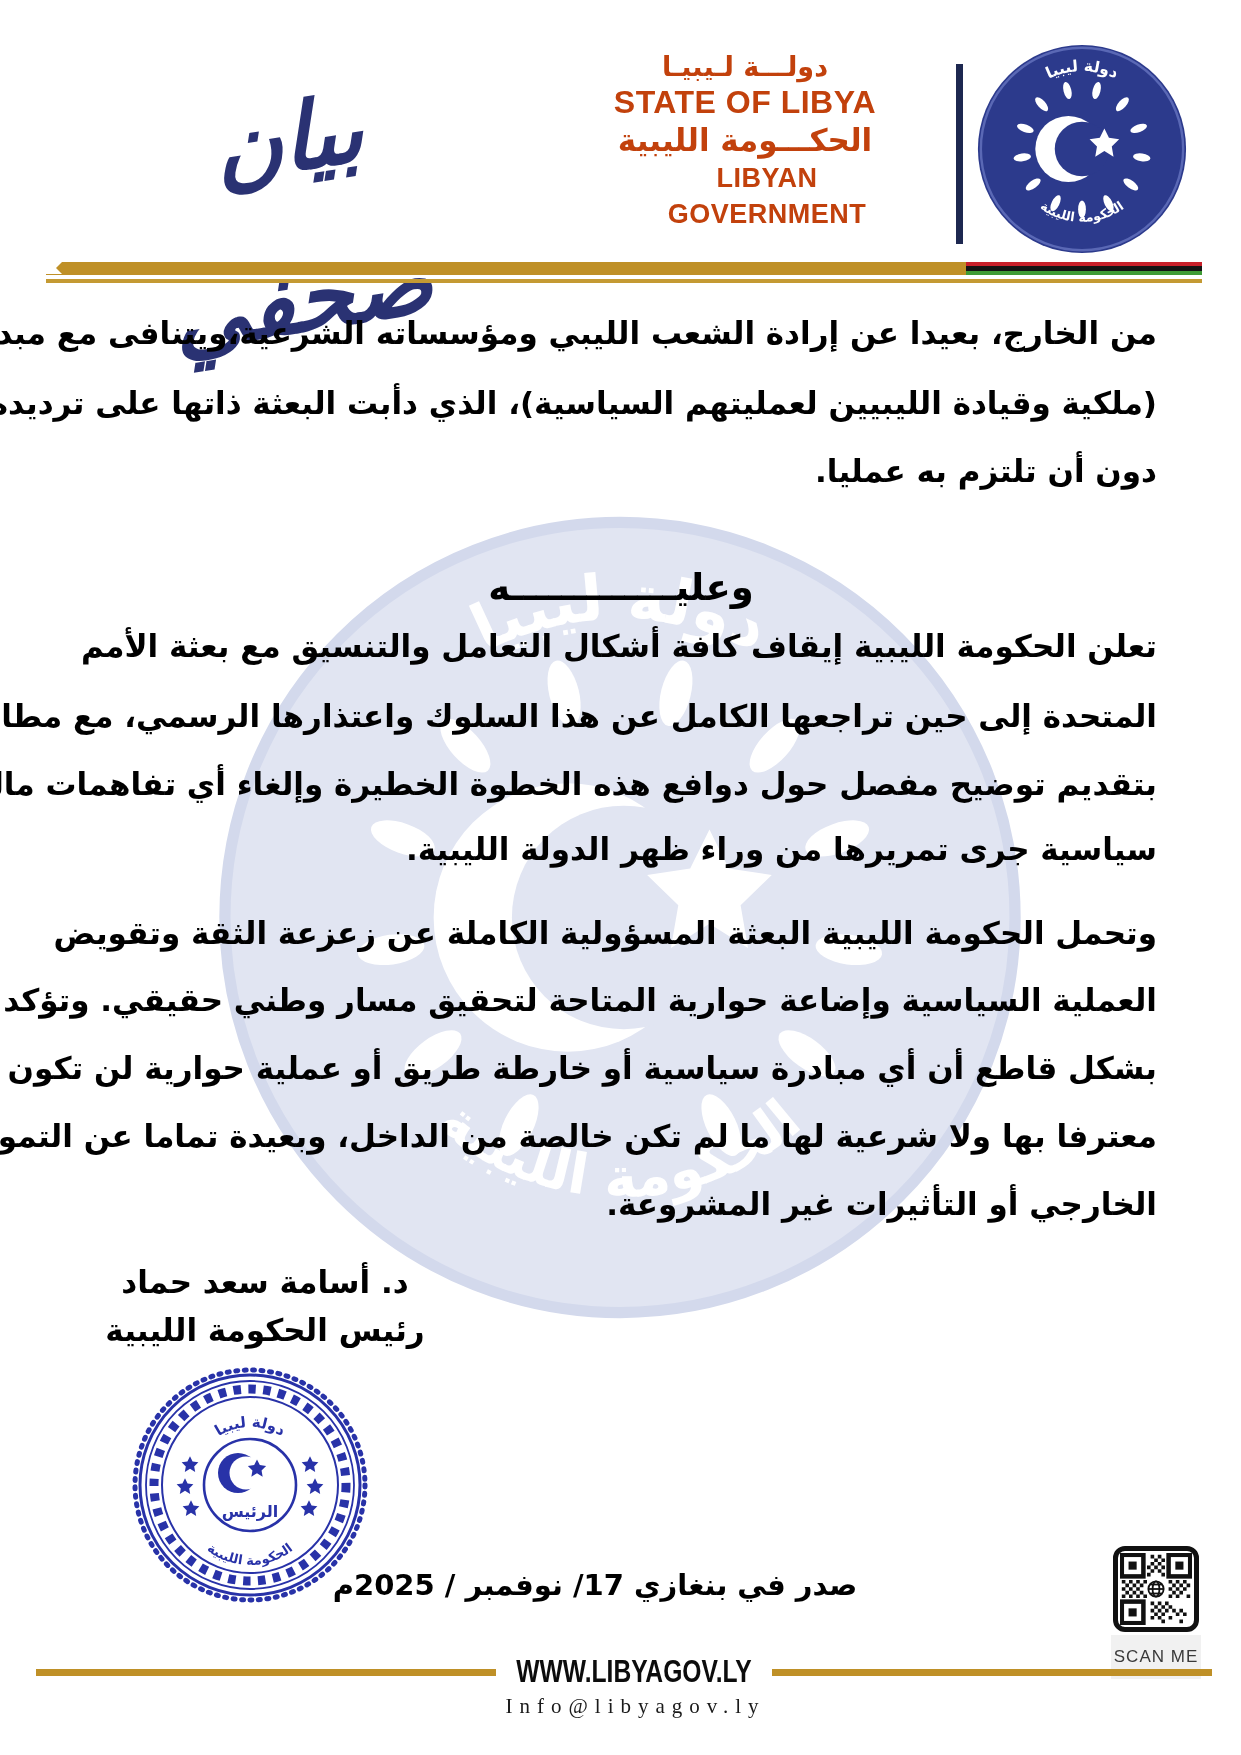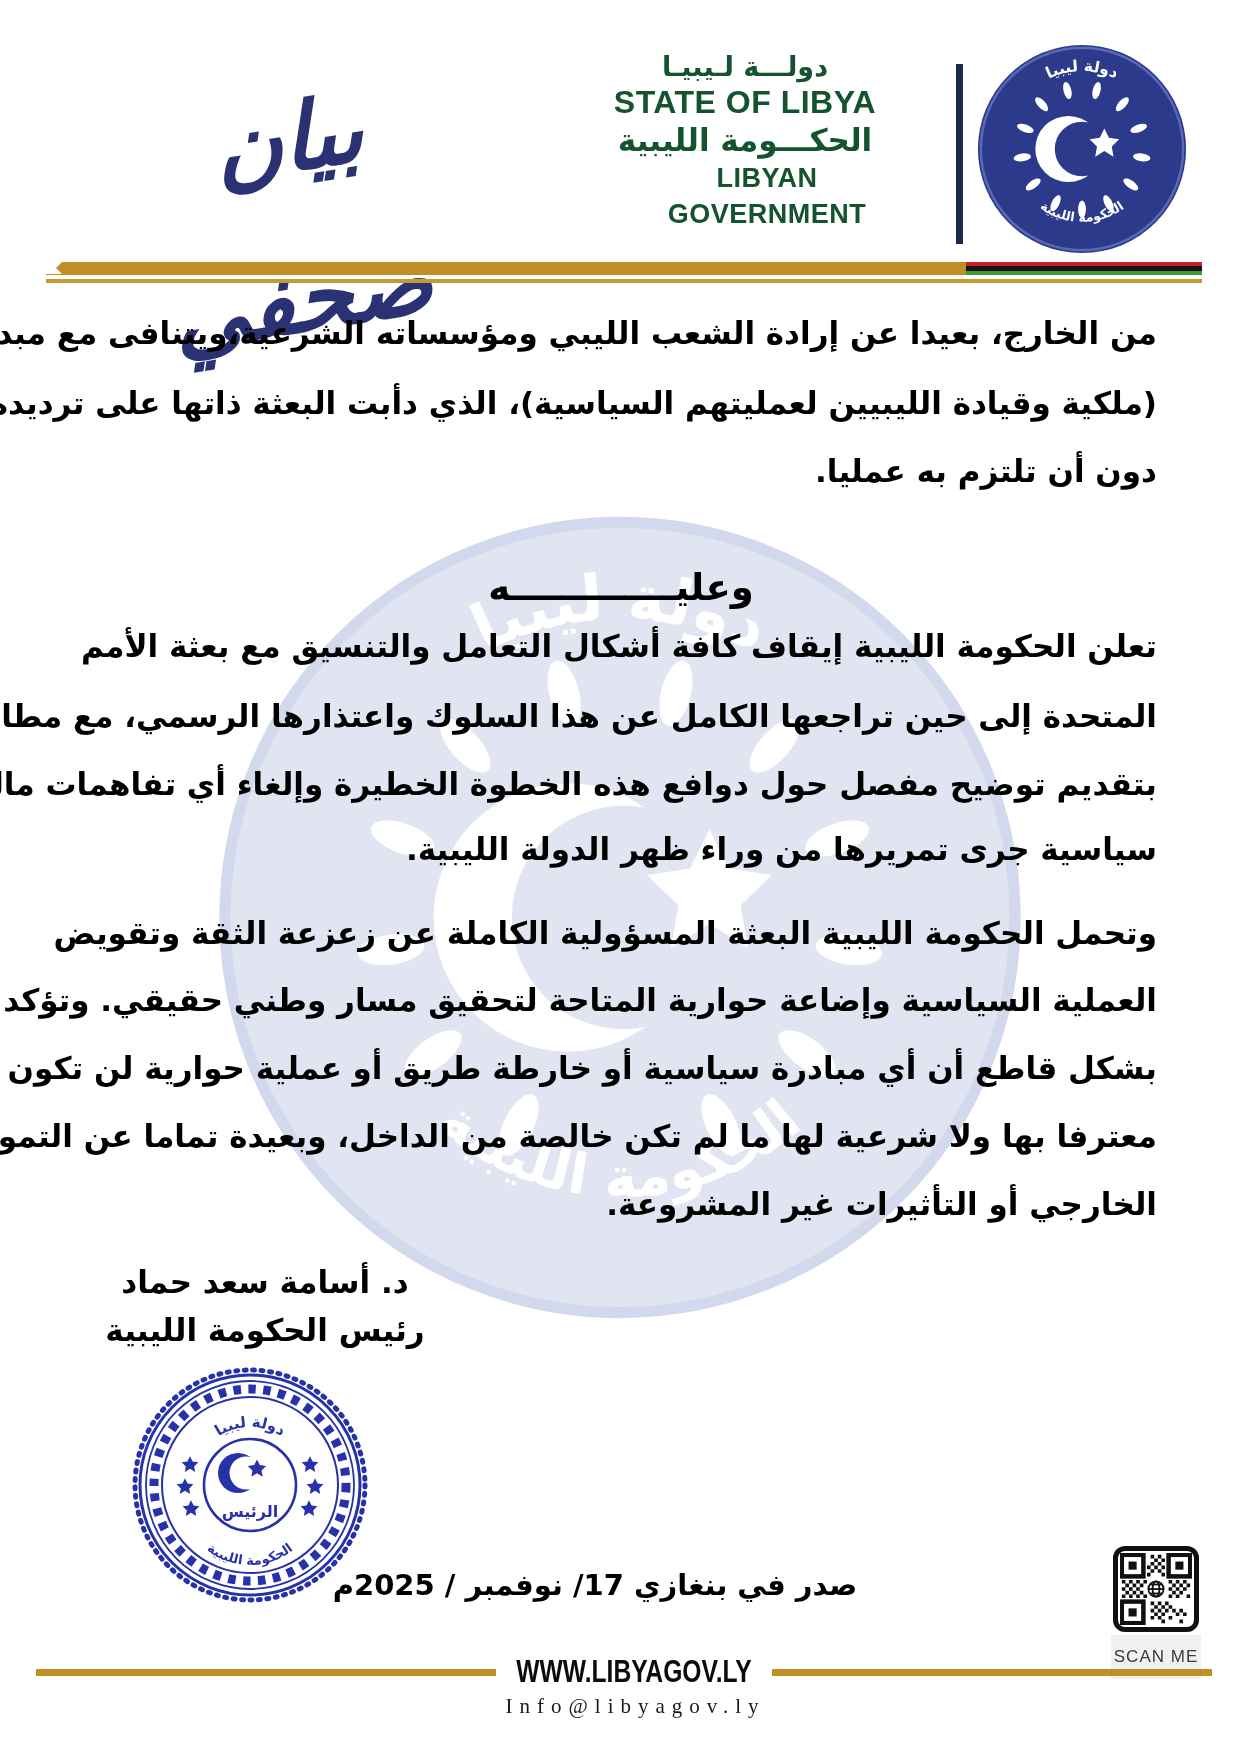--- a/index.html
+++ b/index.html
@@ -3,21 +3,21 @@
 <meta charset="utf-8">
 <style>
   html,body{margin:0;padding:0;background:#fff;}
   .page{position:relative;width:1241px;height:1755px;background:#ffffff;overflow:hidden;
         font-family:"DejaVu Sans",sans-serif;}
   
   .calligraphy{position:absolute;left:70px;top:60px;width:440px;height:180px;
     color:#2a3273;font-size:92px;font-weight:bold;font-style:italic;
     transform:rotate(-9deg) skewX(-4deg);transform-origin:center;
     text-align:center;line-height:160px;letter-spacing:-2px;}
-  .hdr-block{position:absolute;left:585px;top:50px;width:320px;text-align:center;color:#14532d;}
+  .hdr-block{position:absolute;left:585px;top:50px;width:320px;text-align:center;color:#c2410c;}
   .hdr-ar1{font-size:27px;font-weight:bold;line-height:34px;}
   .hdr-en1{font-size:32px;font-weight:bold;letter-spacing:.5px;line-height:36px;
            font-family:"Liberation Sans",sans-serif;}
   .hdr-ar2{font-size:31px;font-weight:bold;line-height:40px;}
   .hdr-en2{font-size:27px;font-weight:bold;letter-spacing:.5px;line-height:36px;
            font-family:"Liberation Sans",sans-serif;margin-left:44px;}
   .hdr-vbar{position:absolute;left:956px;top:64px;width:7px;height:180px;background:#1d2850;}
   .emblem{position:absolute;left:975px;top:42px;width:214px;height:214px;}
   
   .bar-gold{position:absolute;left:46px;top:262px;width:920px;height:13px;background:#bf9027;}

